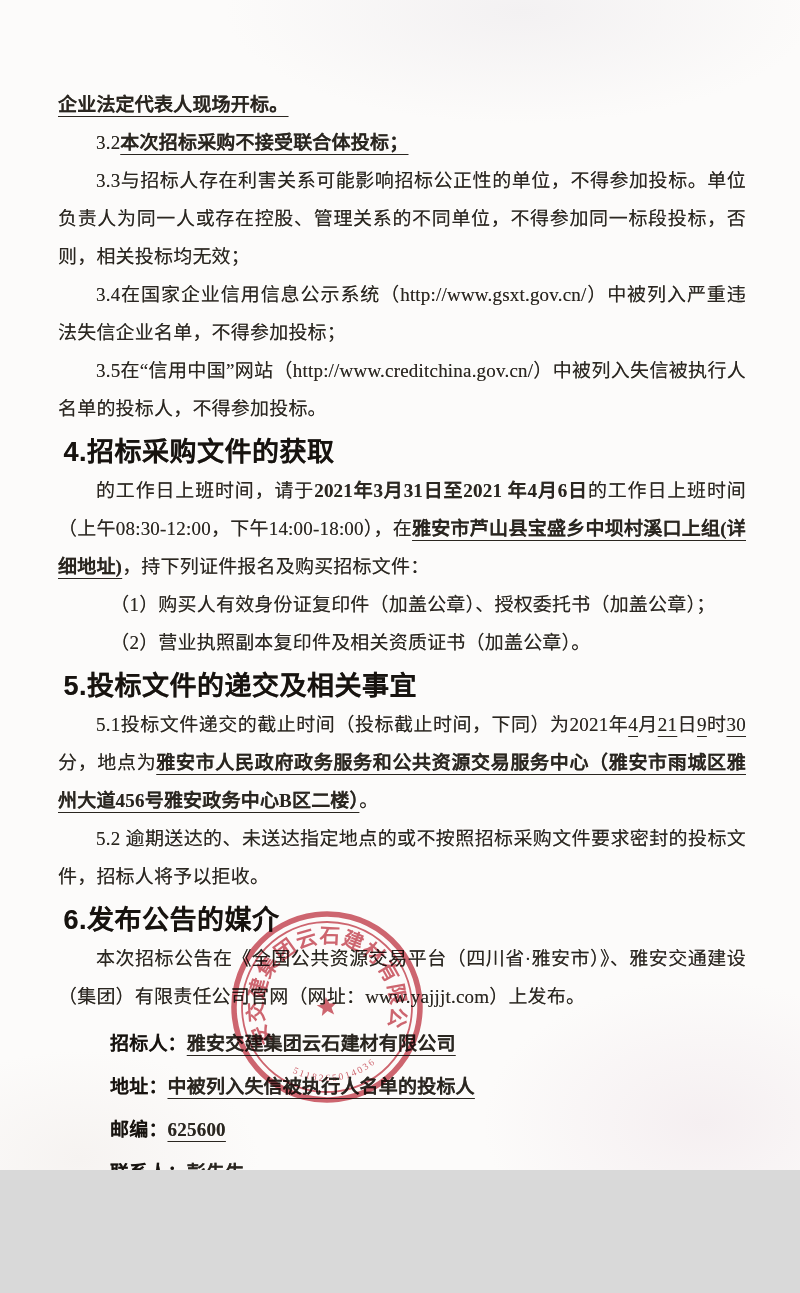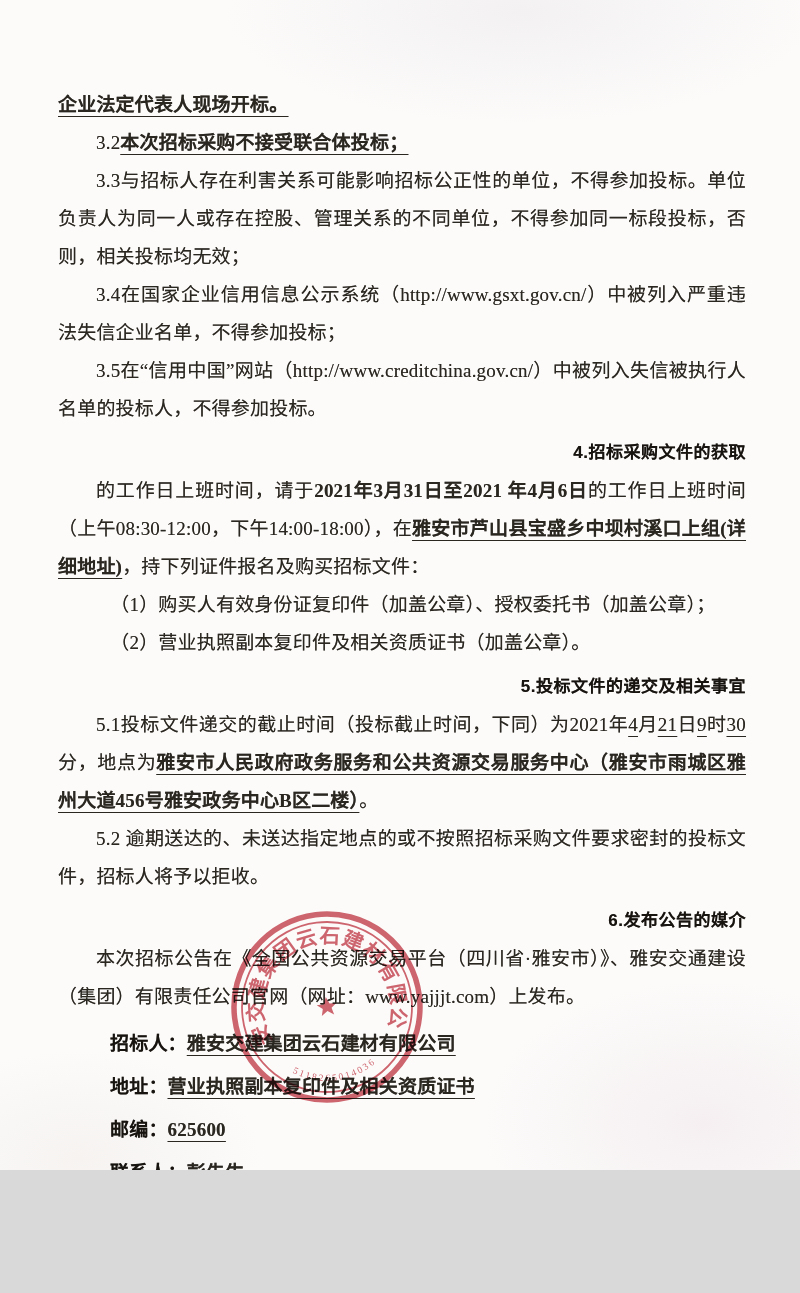--- a/index.html
+++ b/index.html
@@ -22,27 +22,27 @@
     font-size:19px;
     line-height:38px;
     text-align:justify;
     letter-spacing:.2px;
     text-shadow:0 0 .5px rgba(40,36,30,.55);
   }
   .indent{text-indent:2em;}
   .item{text-indent:2.75em;}
   .hd{
     margin:5px 0 0 0;
-    font-size:17px;
+    font-size:27px;
     line-height:39px;
     font-weight:bold;
     color:#17130f;
     font-family:"Liberation Sans","DejaVu Sans",sans-serif;
     letter-spacing:.5px;
-    text-align:right;
+    text-align:left;
     text-indent:0.2em;
     text-shadow:0 0 .4px rgba(20,17,14,.6);
   }
   .b{font-weight:bold;}
   .ul{
     text-decoration:underline;
     text-decoration-thickness:1.4px;
     text-underline-offset:4.5px;
     text-decoration-color:#2a2620;
   }
@@ -93,21 +93,21 @@
 
     <p class="indent">5.2 逾期送达的、未送达指定地点的或不按照招标采购文件要求密封的投标文件，招标人将予以拒收。</p>
 
     <p class="hd">6.发布公告的媒介</p>
 
     <p class="indent">本次招标公告在《全国公共资源交易平台（四川省·雅安市）》、雅安交通建设（集团）有限责任公司官网（网址：www.yajjjt.com）上发布。</p>
 
 
     <div class="contact">
       <p class="crow"><span class="clabel">招标人：</span><span class="cvalue ul">雅安交建集团云石建材有限公司</span></p>
-      <p class="crow"><span class="clabel">地址：</span><span class="cvalue ul">营业执照副本复印件及相关资质证书</span></p>
+      <p class="crow"><span class="clabel">地址：</span><span class="cvalue ul">中被列入失信被执行人名单的投标人</span></p>
       <p class="crow"><span class="clabel">邮编：</span><span class="cvalue ul">625600</span></p>
       <p class="crow"><span class="clabel">联系人：</span><span class="cvalue ul">彭先生</span></p>
     </div>
 
   </div>
 
   <svg class="stamp" viewBox="-103 -103 206 206" xmlns="http://www.w3.org/2000/svg" xmlns:xlink="http://www.w3.org/1999/xlink">
     <defs>
       <path id="arcTop" d="M -55.4 32 A 64 64 0 1 1 55.4 32" fill="none"></path>
       <path id="arcBottom" d="M -56.7 47.6 A 74 74 0 0 0 56.7 47.6" fill="none"></path>

